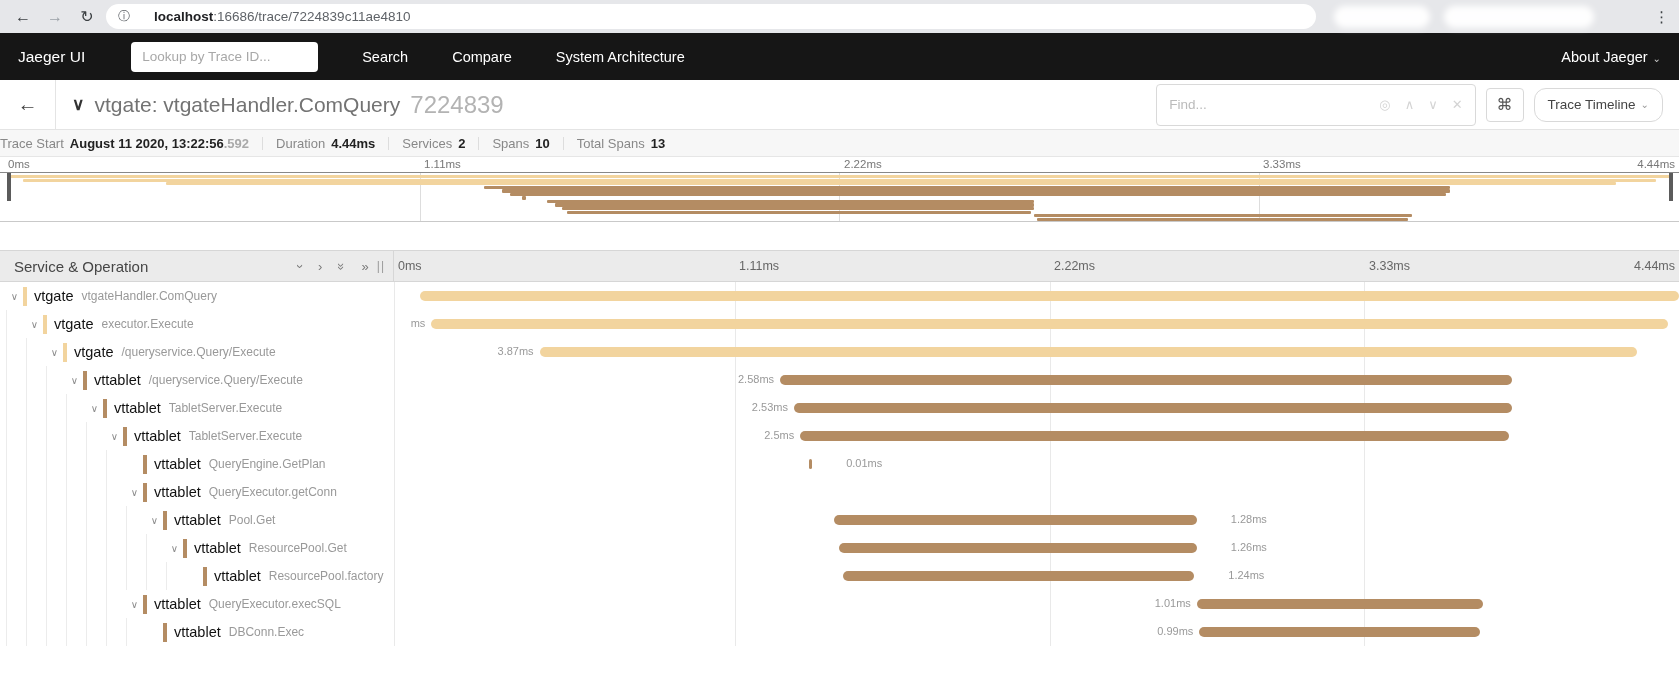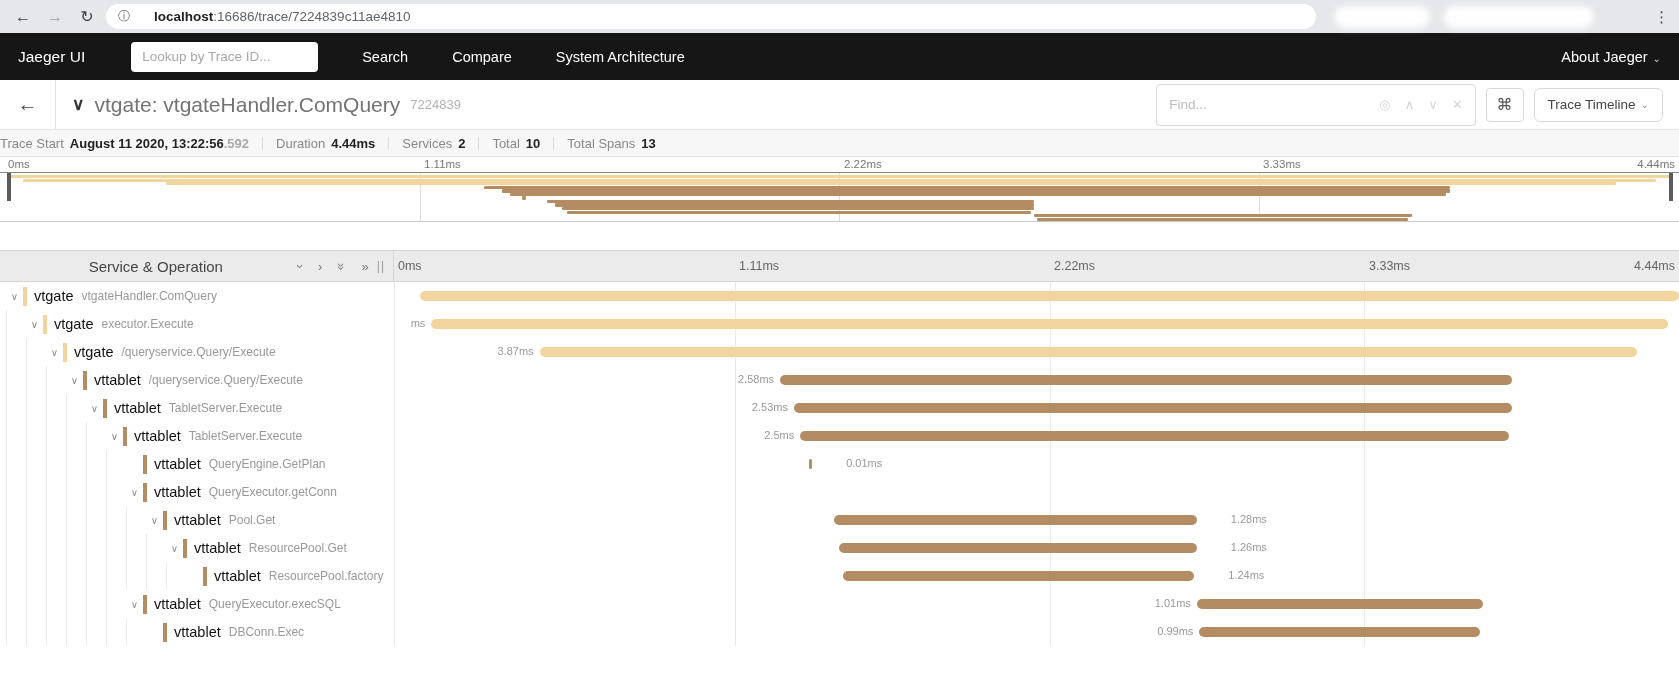--- a/index.html
+++ b/index.html
@@ -33,32 +33,32 @@
   .nav .spacer { flex:1; }
   .about { color:#fff; font-size:14.5px; cursor:pointer; }
   .caret { font-size:10px; color:#cfcfcf; margin-left:5px; }
 
   
   .thead { height:50px; display:flex; align-items:center; border-bottom:1px solid #e4e4e4; background:#fff; }
   .backbtn { width:56px; height:50px; display:flex; align-items:center; justify-content:center;
              border-right:1px solid #e4e4e4; font-size:20px; color:#444; cursor:pointer; flex:0 0 auto; }
   .titlechev { font-size:17px; color:#333; font-weight:bold; margin:0 10px 0 16px; cursor:pointer; }
   .ttitle { font-size:21px; color:#737373; font-weight:500; white-space:nowrap; }
-  .tid { font-size:13px; color:#b3b3b3; margin-left:10px; }
+  .tid { font-size:24px; color:#b3b3b3; margin-left:10px; }
   .thead .spacer { flex:1; }
   .findwrap { display:flex; align-items:center; border:1px solid #d9d9d9; border-radius:4px; height:42px;
               background:#fff; margin-right:10px; }
   .findinput { border:none; outline:none; width:210px; padding:0 12px; font-size:13.5px;
                font-family:"Liberation Sans",sans-serif; color:#333; }
   .findinput::placeholder { color:#bbb; }
   .findicons { display:flex; align-items:center; gap:14px; padding:0 12px; color:#d4d4d4; font-size:13px; }
   .sqbtn { height:34px; min-width:38px; border:1px solid #d9d9d9; border-radius:4px; background:#fff;
            display:flex; align-items:center; justify-content:center; font-size:16px; color:#555;
            cursor:pointer; margin-right:10px; }
-  .ttbtn { height:34px; border:1px solid #d9d9d9; border-radius:6px; background:#fff; display:flex;
+  .ttbtn { height:34px; border:1px solid #d9d9d9; border-radius:12px; background:#fff; display:flex;
            align-items:center; padding:0 13px; font-size:13.5px; color:#444; cursor:pointer; margin-right:16px; }
   .ttbtn .caret { color:#999; }
 
   
   .summary { height:27px; background:#f7f7f7; border-bottom:1px solid #e6e6e6; display:flex;
              align-items:center; font-size:13px; }
   .sitem { display:flex; align-items:center; }
   .sitem + .sitem::before { content:""; display:inline-block; width:1px; height:13px; background:#ddd; margin:0 13px; }
   .slabel { color:#888; margin-right:6px; }
   .sval { color:#222; font-weight:bold; }
@@ -72,21 +72,21 @@
   .mgrid { position:absolute; top:0; bottom:0; width:1px; background:#ddd; }
   .mrow { position:absolute; height:3.4px; border-radius:1px; }
   .scrub { position:absolute; top:0; width:4px; height:28px; background:#5b5b5b; cursor:ew-resize; z-index:3; }
 
   .gap { height:28px; background:#fff; }
 
   
   .ghead { height:32px; display:flex; background:#ebebeb; border-top:1px solid #d6d6d6; border-bottom:1px solid #d6d6d6; }
   .ghead-left { width:394px; flex:0 0 auto; display:flex; align-items:center; padding:0 8px 0 14px;
                 border-right:1px solid #d6d6d6; }
-  .gh-title { font-size:15px; color:#464646; flex:1;text-align:center; }
+  .gh-title { font-size:15px; color:#464646; flex:1; }
   .gh-icons { display:flex; align-items:center; gap:16px; color:#7a7a7a; font-size:13px; }
   .gh-icons span { cursor:pointer; display:inline-block; }
   .rot90 { transform:rotate(90deg); }
   .grip { color:#9a9a9a; font-size:12px; letter-spacing:1px; margin-left:8px; cursor:col-resize; }
   .ghead-right { position:relative; flex:1; font-size:12.5px; color:#666; }
   .ghead-right .tick { position:absolute; top:8px; }
   .tick-last { right:4px; }
 
   
   .rows { position:relative; height:364px; background:#fff; }
@@ -166,21 +166,21 @@
       </span>
     <span class="sitem">
         <span class="slabel">Duration</span>
         <span class="sval">4.44ms</span>
       </span>
     <span class="sitem">
         <span class="slabel">Services</span>
         <span class="sval">2</span>
       </span>
     <span class="sitem">
-        <span class="slabel">Total</span>
+        <span class="slabel">Spans</span>
         <span class="sval">10</span>
       </span>
     <span class="sitem">
         <span class="slabel">Total Spans</span>
         <span class="sval">13</span>
       </span>
   </div>
 
   <div class="mapticks">
     <span style="left:8px">0ms</span>

